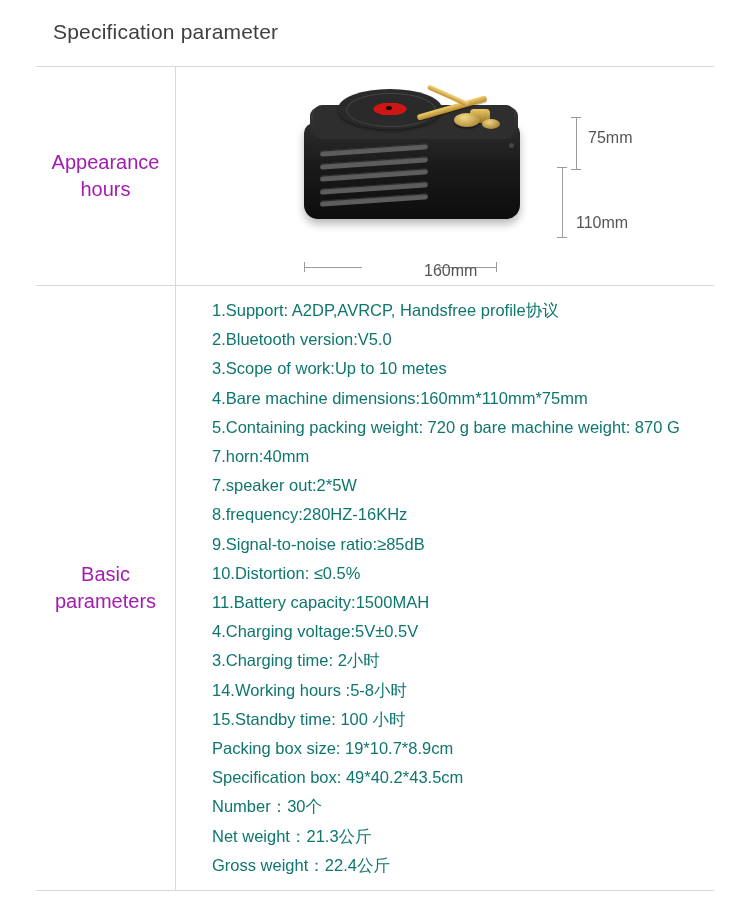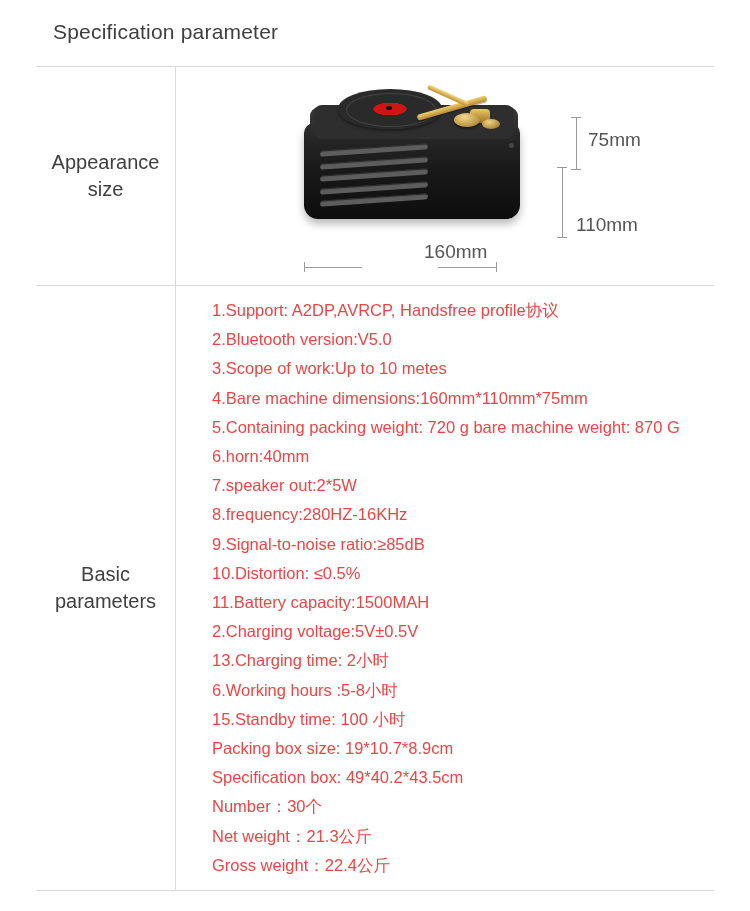--- a/index.html
+++ b/index.html
@@ -44,21 +44,21 @@
   .row-sep-top {
     border-top: 1px solid #d9d9d9;
   }
   .row-sep-bottom {
     border-bottom: 1px solid #d9d9d9;
   }
   .label-cell {
     width: 140px;
     text-align: center;
     font-size: 20px;
-    color: #404040;
+    color: #a21caf;
     font-weight: 400;
     line-height: 27px;
     border-right: 1px solid #d9d9d9;
     padding: 0;
     vertical-align: middle;
   }
   .content-cell {
     padding: 0;
     vertical-align: middle;
   }
@@ -225,27 +225,27 @@
     top: 58px;
     width: 5px;
     height: 5px;
     background: #454545;
     border-radius: 50%;
   }
 
   
   .dim {
     position: absolute;
-    font-size: 19px;
+    font-size: 16px;
     color: #555555;
     font-family: "Liberation Sans", sans-serif;
   }
   .dim-75 { left: 412px; top: 62px; }
   .dim-110 { left: 400px; top: 147px; text-align: center; }
-  .dim-160 { left: 248px; top: 174px; }
+  .dim-160 { left: 248px; top: 195px; }
 
   .v-line {
     position: absolute;
     width: 1px;
     background: #9a9a9a;
   }
   .h-line {
     position: absolute;
     height: 1px;
     background: #9a9a9a;
@@ -260,40 +260,40 @@
     position: absolute;
     width: 1px;
     height: 10px;
     background: #9a9a9a;
   }
 
   
   .params-list {
     padding: 10px 0 10px 36px;
     font-size: 16.5px;
-    color: #ef4444;
+    color: #0f766e;
     line-height: 29.2px;
   }
   .params-list div {
     white-space: nowrap;
   }
 </style>
 </head>
 <body>
 
 <div class="page">
 
   <div class="title">Specification parameter</div>
 
   <table class="spec-table">
     <tbody>
         <tr class="appearance-row row-sep-top row-sep-bottom">
       <td class="label-cell">
         <div>Appearance</div>
-        <div>size</div>
+        <div>hours</div>
       </td>
       <td class="content-cell">
         <div class="img-area">
 
           <div class="device-wrap">
             <div class="body-main"></div>
             <div class="body-top"></div>
             <div class="top-plate"></div>
             <div class="vinyl"></div>
             <div class="vinyl-ring"></div>
@@ -338,29 +338,29 @@
         <div>Basic</div>
         <div>parameters</div>
       </td>
       <td class="content-cell">
         <div class="params-list" id="params-list">
               <div>1.Support: A2DP,AVRCP, Handsfree profile协议</div>
               <div>2.Bluetooth version:V5.0</div>
               <div>3.Scope of work:Up to 10 metes</div>
               <div>4.Bare machine dimensions:160mm*110mm*75mm</div>
               <div>5.Containing packing weight: 720 g bare machine weight: 870 G</div>
-              <div>6.horn:40mm</div>
+              <div>7.horn:40mm</div>
               <div>7.speaker out:2*5W</div>
               <div>8.frequency:280HZ-16KHz</div>
               <div>9.Signal-to-noise ratio:≥85dB</div>
               <div>10.Distortion: ≤0.5%</div>
               <div>11.Battery capacity:1500MAH</div>
-              <div>2.Charging voltage:5V±0.5V</div>
-              <div>13.Charging time: 2小时</div>
-              <div>6.Working hours :5-8小时</div>
+              <div>4.Charging voltage:5V±0.5V</div>
+              <div>3.Charging time: 2小时</div>
+              <div>14.Working hours :5-8小时</div>
               <div>15.Standby time: 100 小时</div>
               <div>Packing box size:  19*10.7*8.9cm</div>
               <div>Specification box:  49*40.2*43.5cm</div>
               <div>Number：30个</div>
               <div>Net weight：21.3公斤</div>
               <div>Gross weight：22.4公斤</div>
             </div>
       </td>
     </tr>
   </tbody>

